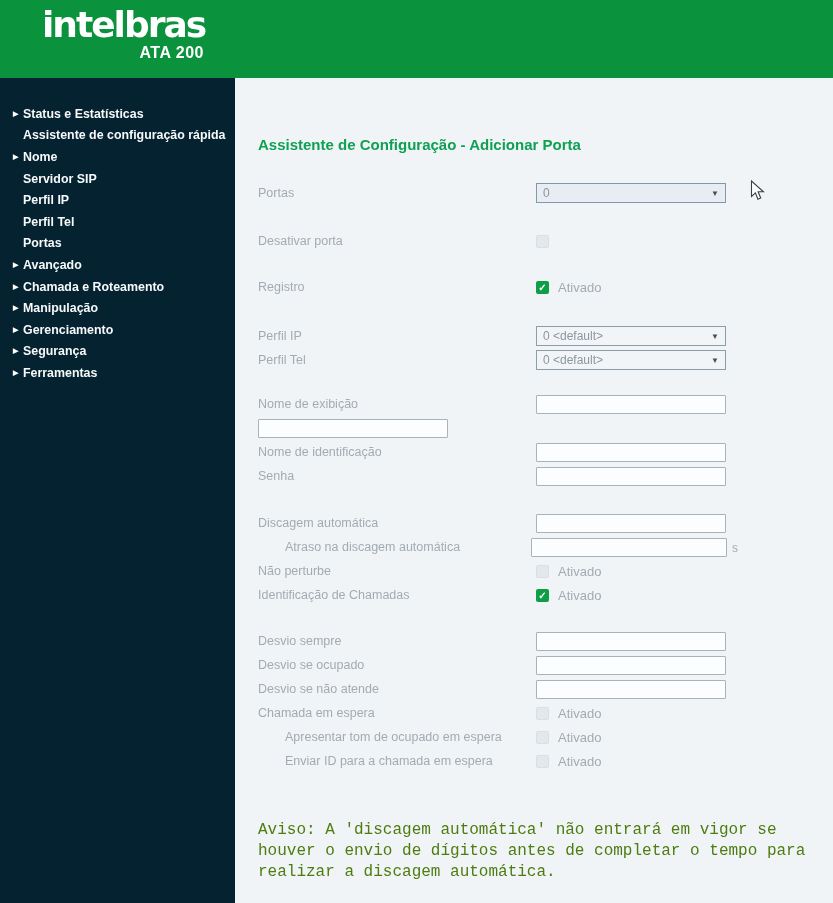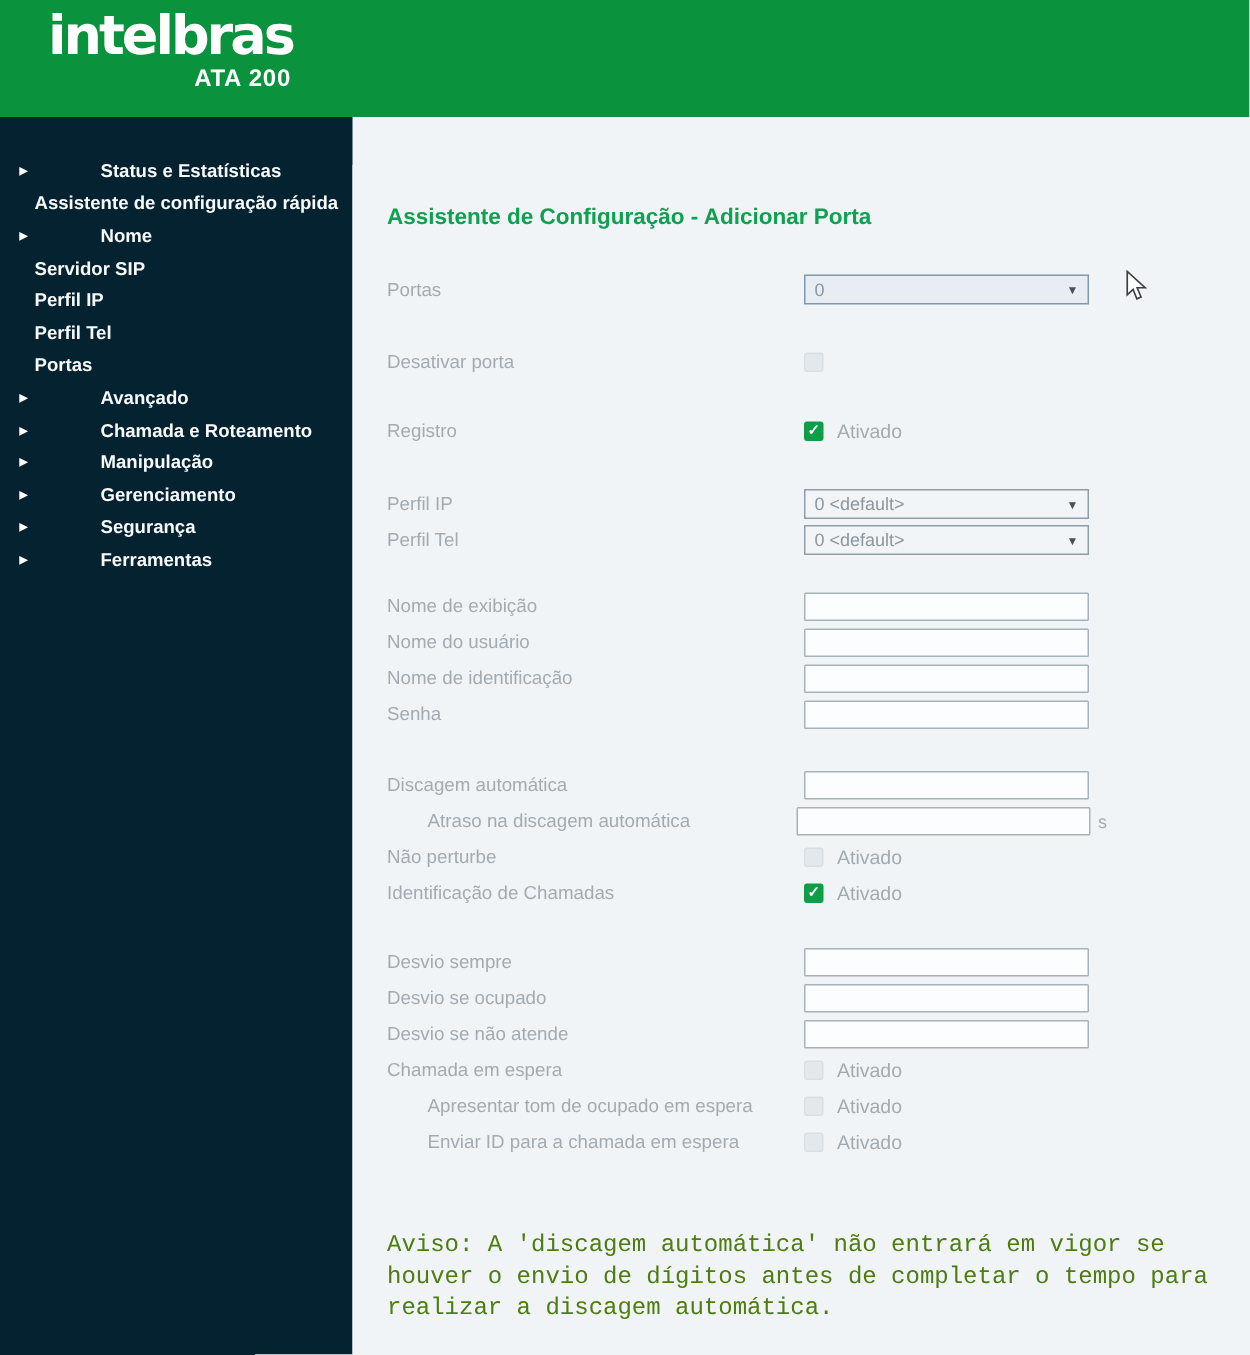--- a/index.html
+++ b/index.html
@@ -7,40 +7,39 @@
   body {
     width:833px; height:903px; overflow:hidden;
     font-family:"Liberation Sans", sans-serif;
     background:#F0F4F7; position:relative;
   }
 
   
   .header {
     height:78px; background:#0A923C; position:relative;
   }
-  .brand { position:absolute; left:32px; top:4px; width:162px; }
+  .brand { position:absolute; left:42px; top:4px; width:162px; }
   .logo {
     color:#fff; font-family:"DejaVu Sans", sans-serif;
     font-weight:800; font-size:36px; line-height:42px; letter-spacing:-2px;
   }
   .model {
     color:#fff; font-weight:bold; font-size:16px; text-align:right;
     letter-spacing:.5px; margin-top:-2px;
   }
 
   
   .sidebar {
     position:absolute; left:0; top:78px; width:235px; height:825px;
     background:#04222F; padding-top:25px;
   }
   .nav-item {
     display:flex; align-items:center; height:21.6px; padding-left:13px;
     color:#F7F9FA; font-weight:bold; font-size:12.4px; white-space:nowrap;
     cursor:pointer;
-    gap:44px;
   }
   .nav-item.no-arrow { padding-left:23px; }
   .nav-arrow { width:10px; font-size:7px; color:#fff; flex:none; }
 
   
   .main {
     margin-left:235px; height:825px; background:#F0F4F7; padding-top:27px;
     position:relative;
     margin-top:32px;
   }
@@ -194,21 +193,20 @@
       <span>0 &lt;default&gt;</span>
       <span class="select-arrow">▼</span>
     </div>
   </div>
 
   <div class="row mt25">
     <span class="lbl">Nome de exibição</span>
     <input class="text-input" type="text" value="" style="">
   </div>
   <div class="row mt5">
-    <span class="lbl">Nome do usuário</span>
     <input class="text-input" type="text" value="" style="">
   </div>
   <div class="row mt5">
     <span class="lbl">Nome de identificação</span>
     <input class="text-input" type="text" value="" style="">
   </div>
   <div class="row mt5">
     <span class="lbl">Senha</span>
     <input class="text-input" type="text" value="" style="">
   </div>

